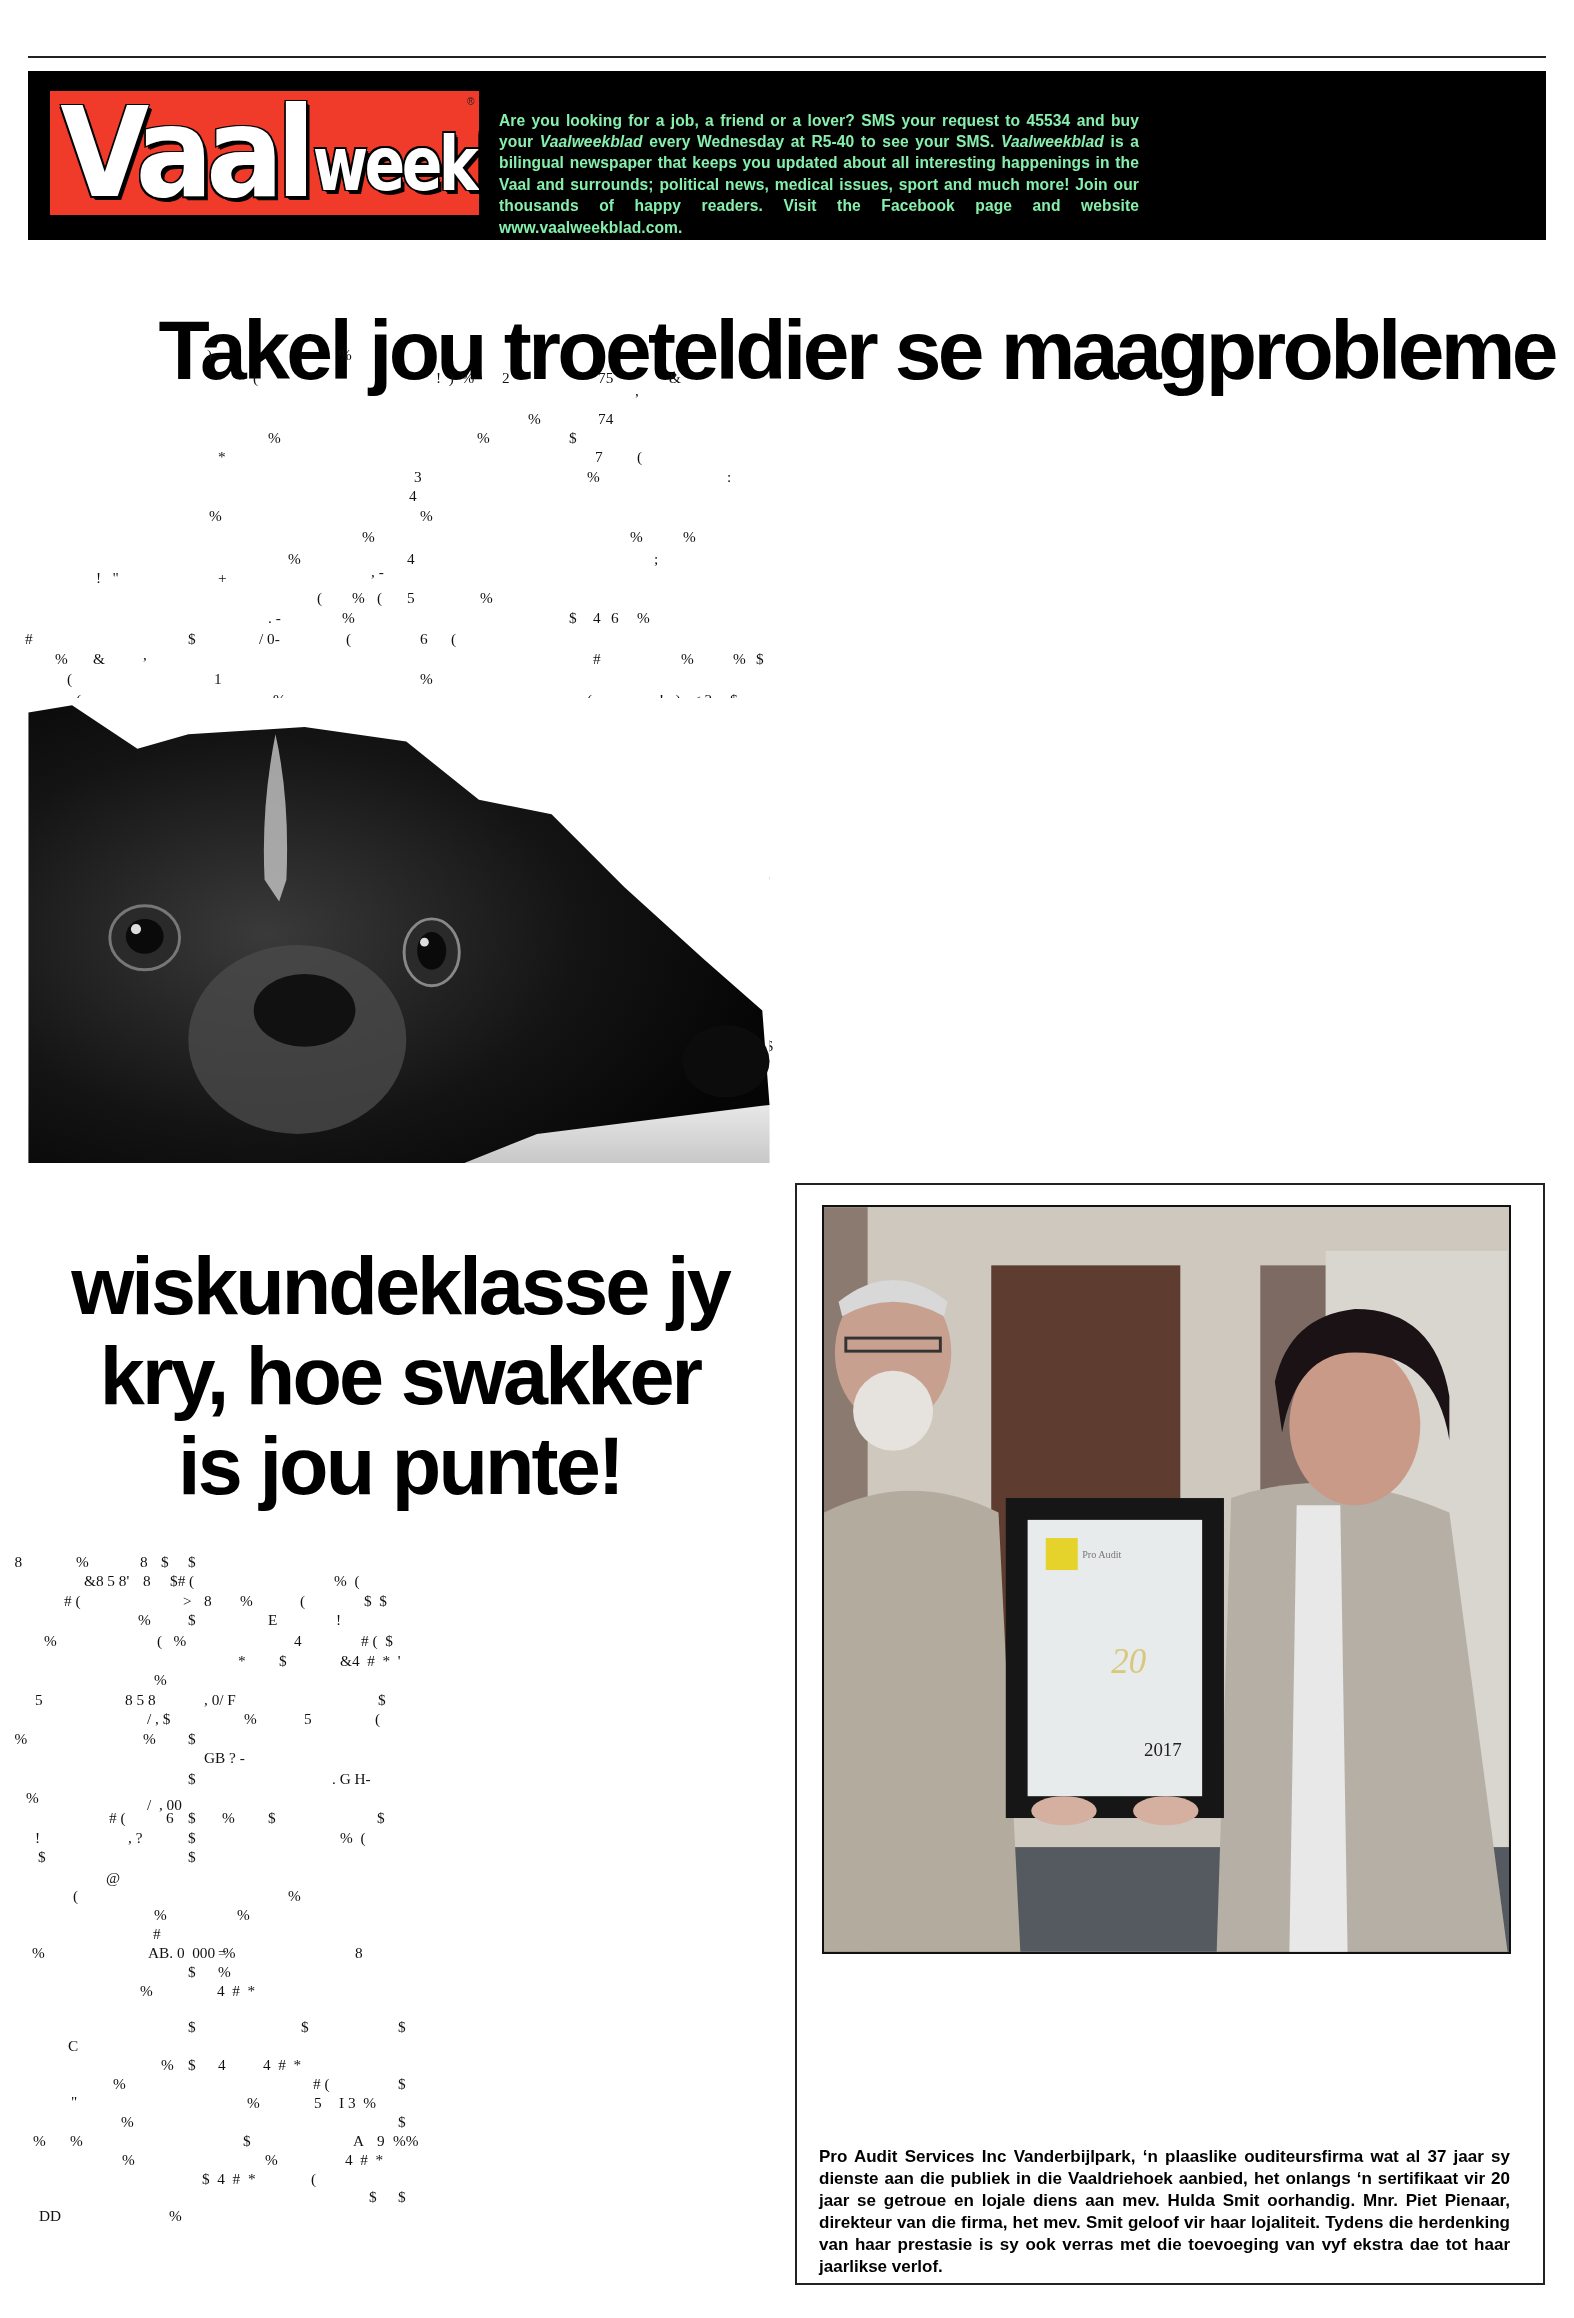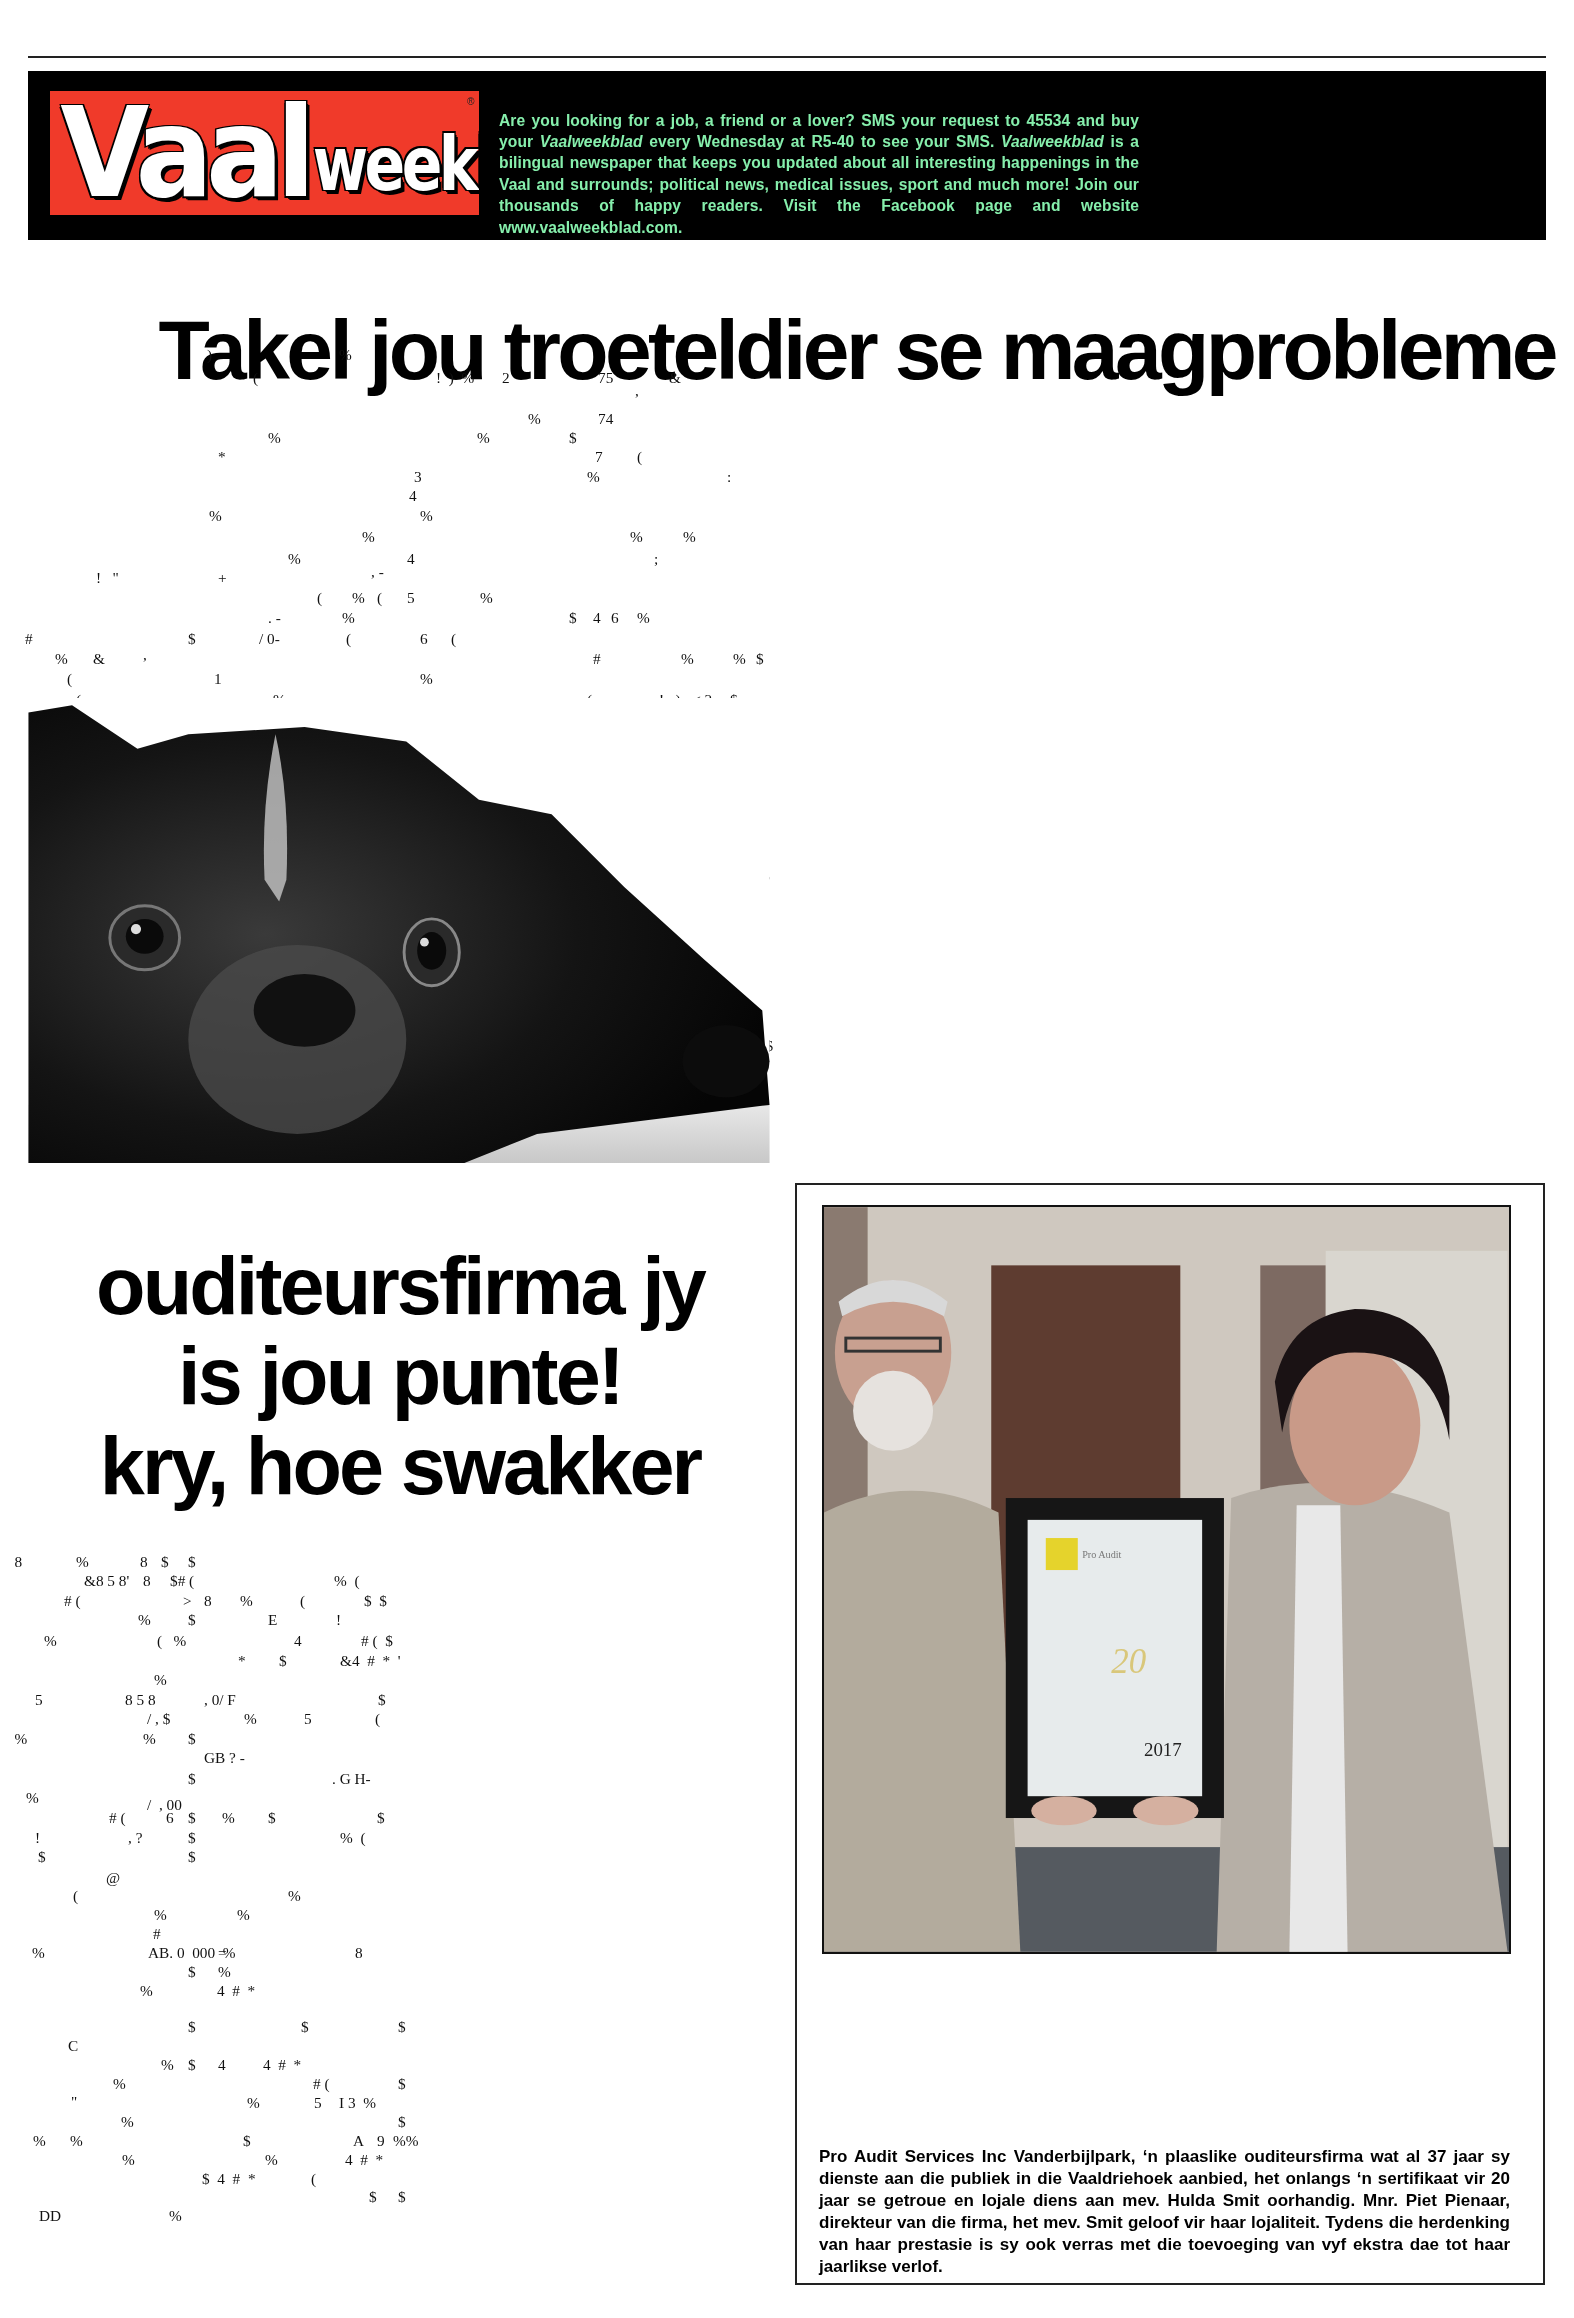--- a/index.html
+++ b/index.html
@@ -196,23 +196,23 @@
     <ellipse cx="555" cy="350" rx="38" ry="46" fill="#2a2a2a" stroke="#888" stroke-width="4"></ellipse>
     <ellipse cx="555" cy="348" rx="20" ry="26" fill="#0a0a0a"></ellipse>
     <circle cx="545" cy="336" r="6" fill="#ddd"></circle>
     <ellipse cx="370" cy="470" rx="150" ry="130" fill="#4a4a4a" opacity="0.8"></ellipse>
     <ellipse cx="380" cy="430" rx="70" ry="50" fill="#111"></ellipse>
     <ellipse cx="960" cy="500" rx="60" ry="50" fill="#0c0c0c"></ellipse>
   </svg>
 </div>
 
 <h2 class="headline-2">
-  <div>ouditeursfirma jy</div>
+  <div>wiskundeklasse jy</div>
+  <div>kry, hoe swakker</div>
   <div>is jou punte!</div>
-  <div>kry, hoe swakker</div>
 </h2>
 
 <div id="garble2">
     <span class="garble" style="left: 14.5px; top: 1553px;">8</span>
     <span class="garble" style="left: 76px; top: 1553px;">%</span>
     <span class="garble" style="left: 140px; top: 1553px;">8</span>
     <span class="garble" style="left: 161px; top: 1553px;">$</span>
     <span class="garble" style="left: 188px; top: 1553px;">$</span>
     <span class="garble" style="left: 84px; top: 1572px;">&amp;8 5 8'</span>
     <span class="garble" style="left: 143px; top: 1572px;">8</span>

